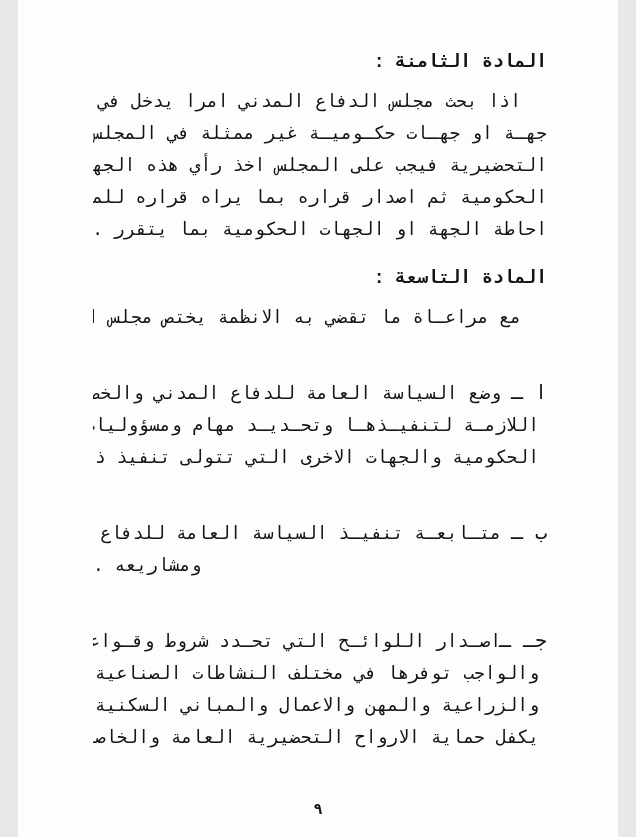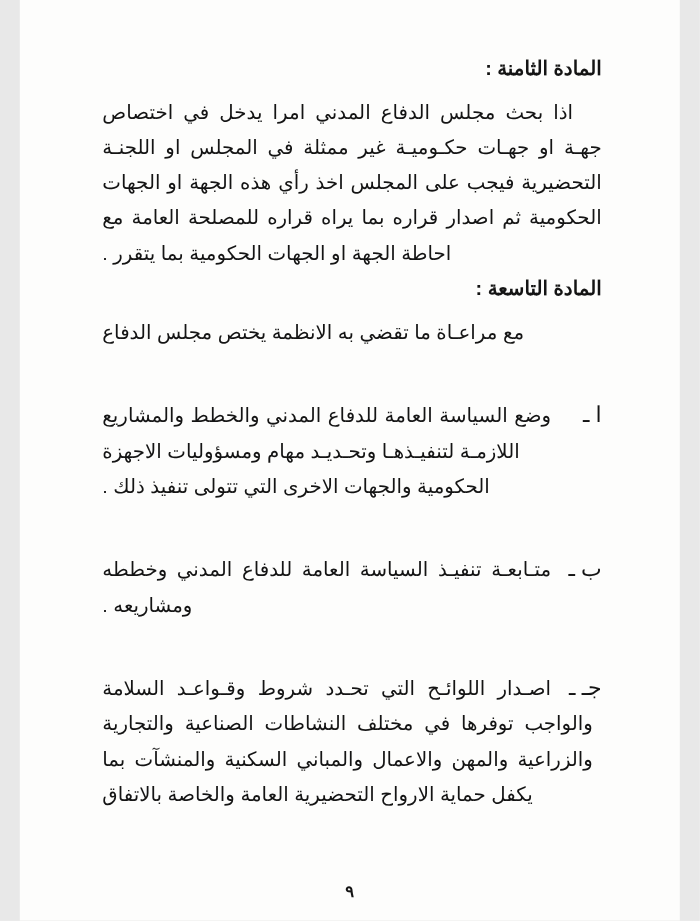--- a/index.html
+++ b/index.html
@@ -7,40 +7,40 @@
     padding: 0;
     background: #e8e8e8;
   }
   .page {
     position: relative;
     width: 600px;
     height: 837px;
     margin: 0 auto;
     background: #fdfdfc;
     color: #141414;
-    font-family: Liberation Sans, sans-serif;
+    font-family: Liberation Mono, monospace;
     direction: rtl;
     overflow: hidden;
   }
   .content {
     position: absolute;
     top: 46px;
     right: 71px;
     left: 75px;
     overflow: hidden;
   }
   .heading {
     margin: 0;
     font-size: 18px;
     font-weight: bold;
     line-height: 32px;
     text-align: right;
     white-space: nowrap;
   }
-  .heading.gap-above { }
+  .heading.gap-above { margin-top: 16px; }
   .para { margin-top: 8px; }
   .line {
     font-size: 18px;
     line-height: 32px;
     white-space: nowrap;
   }
   
   .line.full {
     text-align: justify;
     text-align-last: justify;

